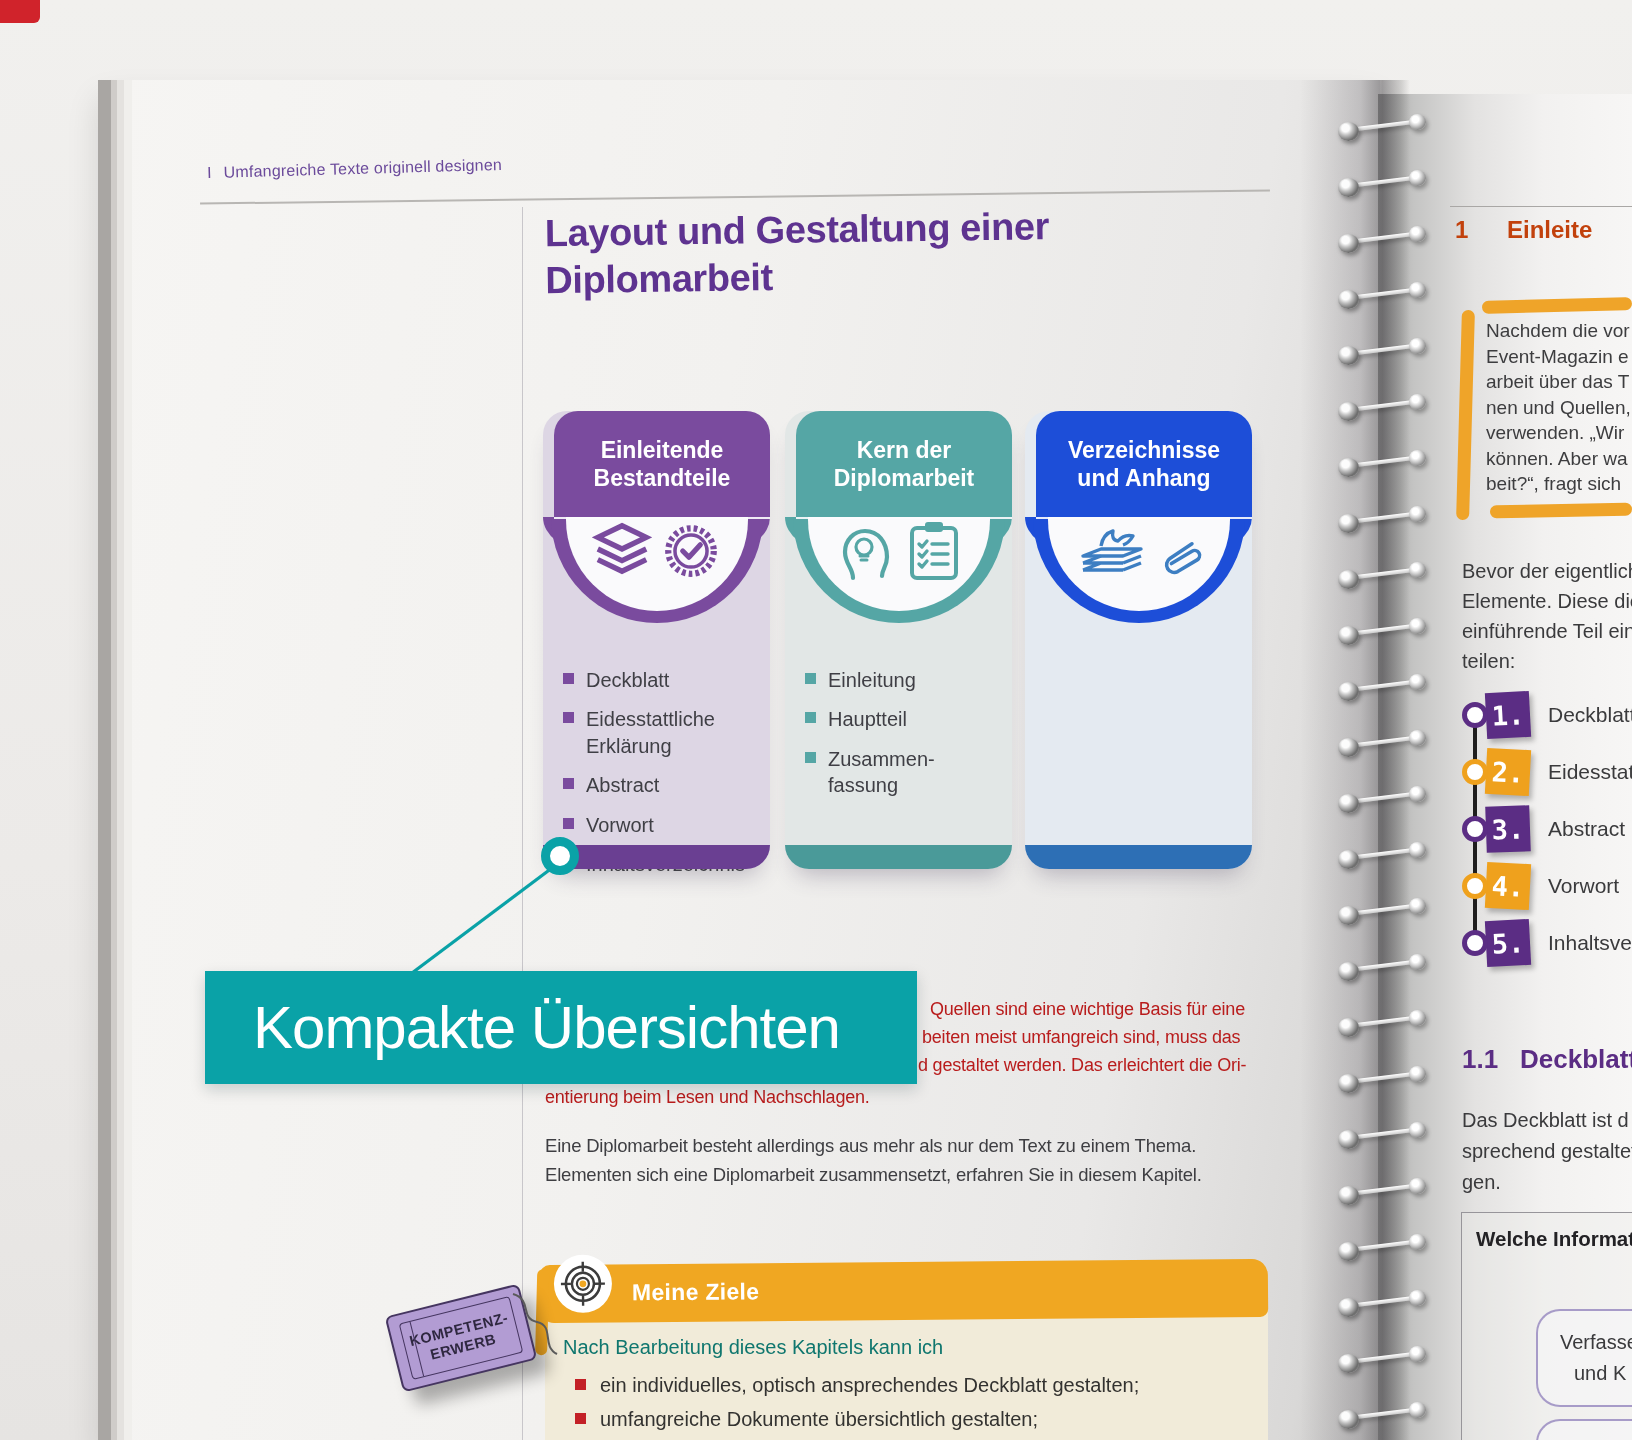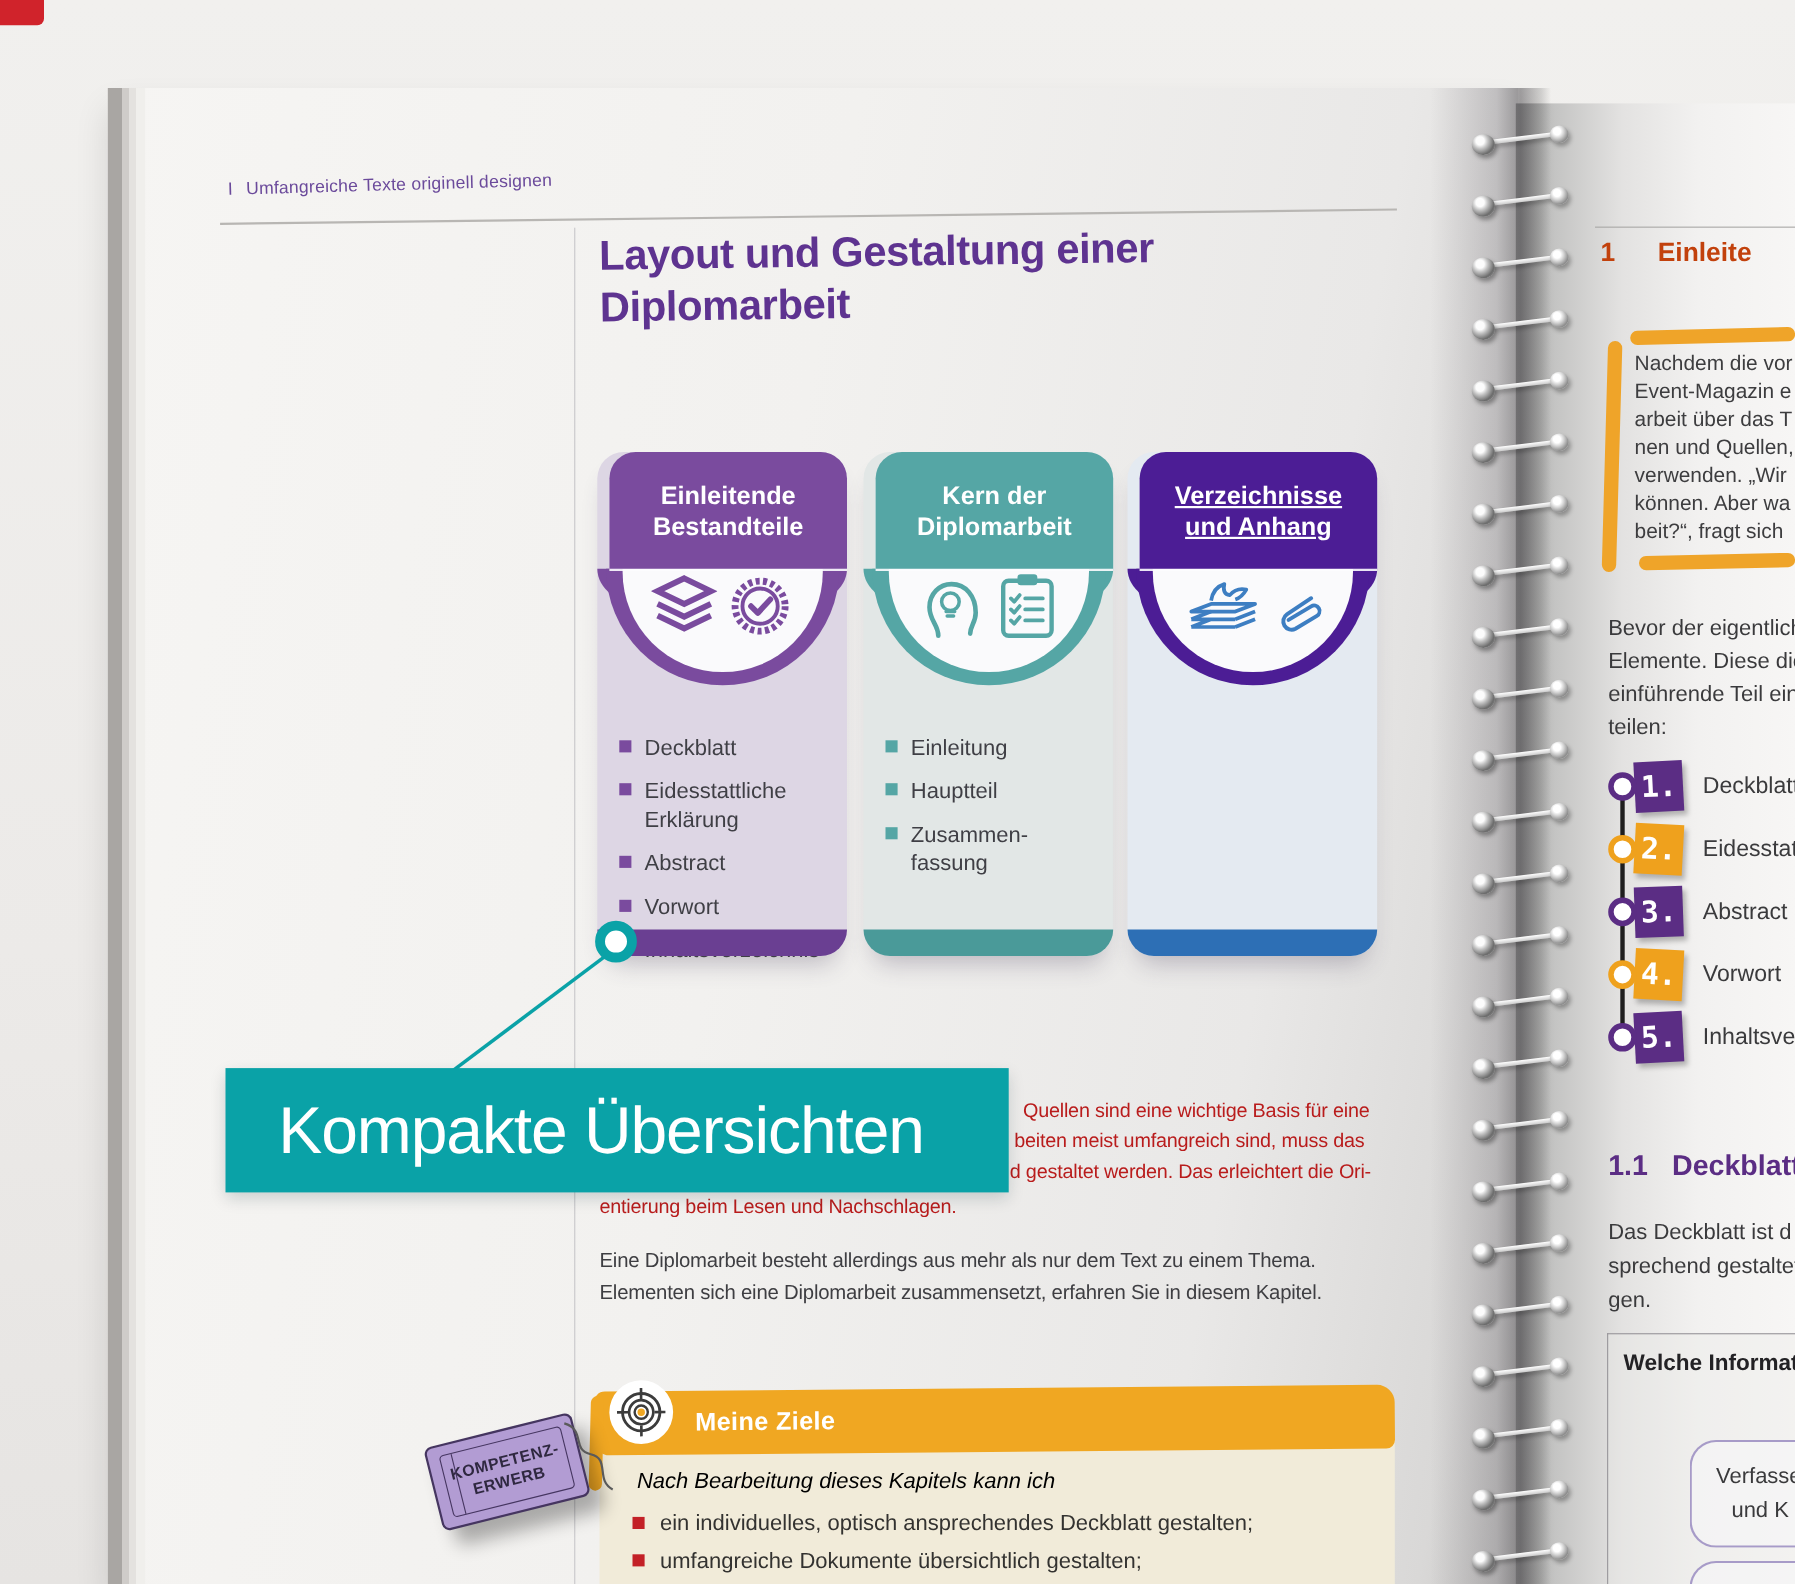--- a/index.html
+++ b/index.html
@@ -58,21 +58,21 @@
     width:182px;height:91px;background:#fafafc;border-radius:0 0 96px 96px;
     display:flex;align-items:flex-start;justify-content:center;gap:9px;padding-top:3px;}
   .card .body{position:absolute;top:240px;bottom:24px;left:0;right:0;padding:16px 12px 0 20px;}
   .card .swoosh{position:absolute;bottom:0;left:0;right:0;height:24px;border-radius:0 0 26px 26px;}
   .li{display:flex;gap:12px;margin-bottom:13px;font-size:20px;color:#3f3f45;line-height:1.32;}
   .li .sq{flex:0 0 11px;width:11px;height:11px;margin-top:6px;}
   .card1{left:543px;background:#ddd6e4;}  .card1 .hdr,.card1 .shoulder,.card1 .disc{background:#7a4b9e;}
   .card1 .swoosh{background:#6a3f92;}     .card1 .sq{background:#7a4b9e;}
   .card2{left:785px;background:#e2e7e6;}  .card2 .hdr,.card2 .shoulder,.card2 .disc{background:#55a6a5;}
   .card2 .swoosh{background:#4a9a99;}     .card2 .sq{background:#55a6a5;}
-  .card3{left:1025px;background:#e4eaf1;} .card3 .hdr,.card3 .shoulder,.card3 .disc{background:#4c1d95;text-decoration:underline;}
+  .card3{left:1025px;background:#e4eaf1;} .card3 .hdr,.card3 .shoulder,.card3 .disc{background:#1d4ed8;}
   .card3 .swoosh{background:#2d6fb5;}     .card3 .sq{background:#3d7ec2;}
 
   
   .marker-dot{position:absolute;left:541px;top:837px;width:38px;height:38px;border-radius:50%;
     border:9px solid #0aa2a7;background:#fff;box-sizing:border-box;z-index:6;}
   .connector-svg{position:absolute;left:380px;top:828px;z-index:5;}
   .callout-bar{position:absolute;left:205px;top:971px;width:712px;height:113px;background:#0aa2a7;
     display:flex;align-items:center;z-index:5;box-shadow:0 6px 14px rgba(0,40,42,.18);}
   .callout-bar span{color:#fff;font-size:60px;font-weight:300;letter-spacing:-1px;padding-left:48px;
     font-family:"Liberation Sans",sans-serif;}
@@ -84,21 +84,21 @@
 
   
   .goals-body{position:absolute;left:545px;top:1302px;width:723px;height:138px;background:#f1ebd9;z-index:3;}
   .goals-band{position:absolute;left:540px;top:1262px;width:728px;height:58px;background:#f0a722;
     border-radius:10px 16px 8px 14px;transform:rotate(-0.5deg);z-index:4;}
   .goals-band::before{content:"";position:absolute;left:-4px;top:4px;width:12px;height:86px;
     background:#f0a722;border-radius:6px;transform:rotate(2deg);}
   .goals-title{position:absolute;left:92px;top:15px;color:#fff;font-weight:bold;font-size:23px;letter-spacing:.3px;}
   .target-wrap{position:absolute;left:14px;top:-10px;width:58px;height:58px;background:#fff;border-radius:50%;
     display:flex;align-items:center;justify-content:center;}
-  .goals-intro{position:absolute;left:34px;top:34px;font-size:20px;color:#000000;font-style:italic;}
+  .goals-intro{position:absolute;left:18px;top:34px;font-size:20px;color:#0f766e;}
   .goal-li{position:absolute;left:30px;display:flex;gap:14px;font-size:20px;color:#333230;}
   .goal-li .sq{flex:0 0 11px;width:11px;height:11px;margin-top:5px;background:#c32026;}
 
   
   .ticket{position:absolute;left:392px;top:1299px;width:134px;height:74px;background:#b29cd3;
     border:2.5px solid #453560;border-radius:7px;transform:rotate(-14deg);z-index:6;
     box-shadow:10px 16px 16px rgba(0,0,0,.30);display:flex;align-items:center;justify-content:center;}
   .ticket .inner{width:112px;height:56px;border:1.6px solid #453560;border-radius:4px;
     border-left-width:1.6px;display:flex;flex-direction:column;align-items:center;justify-content:center;
     border-left-style:solid;position:relative;}

